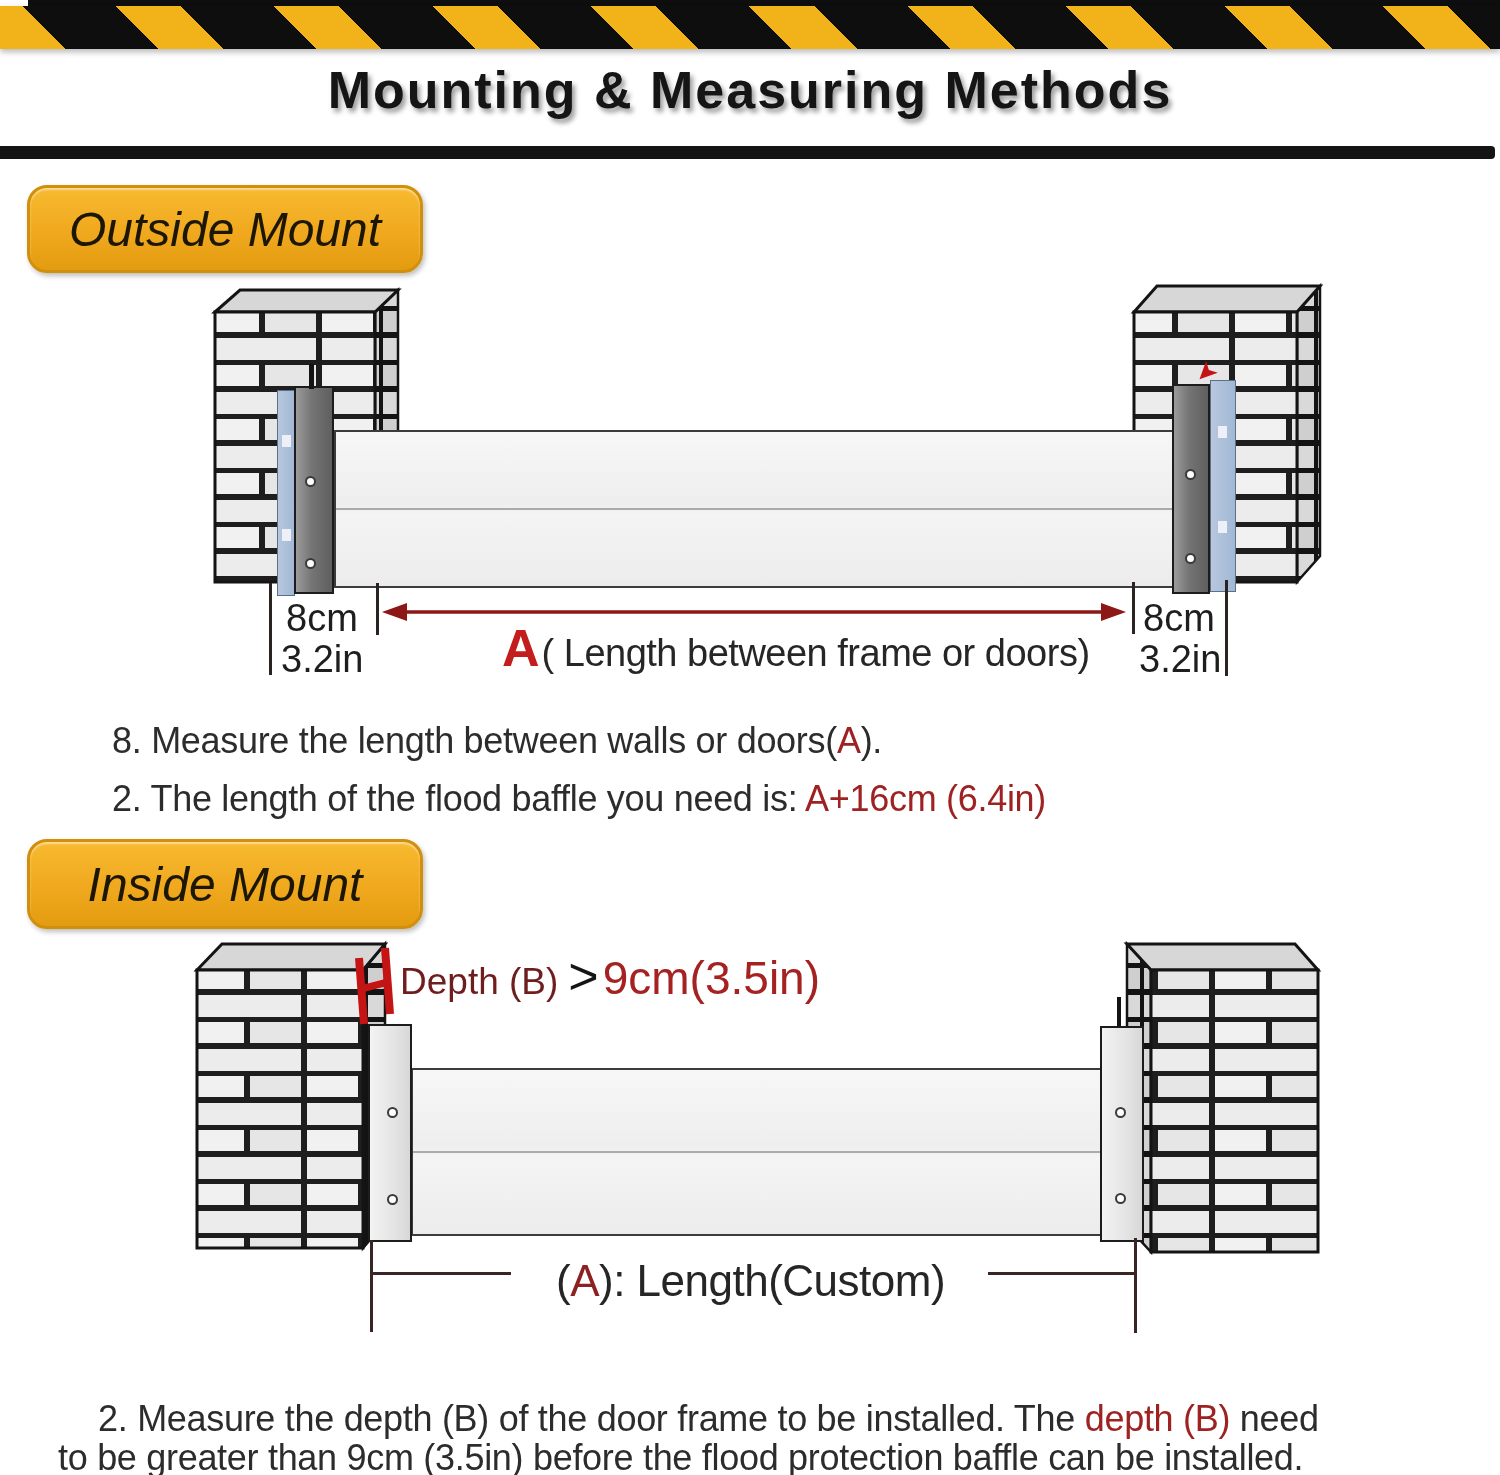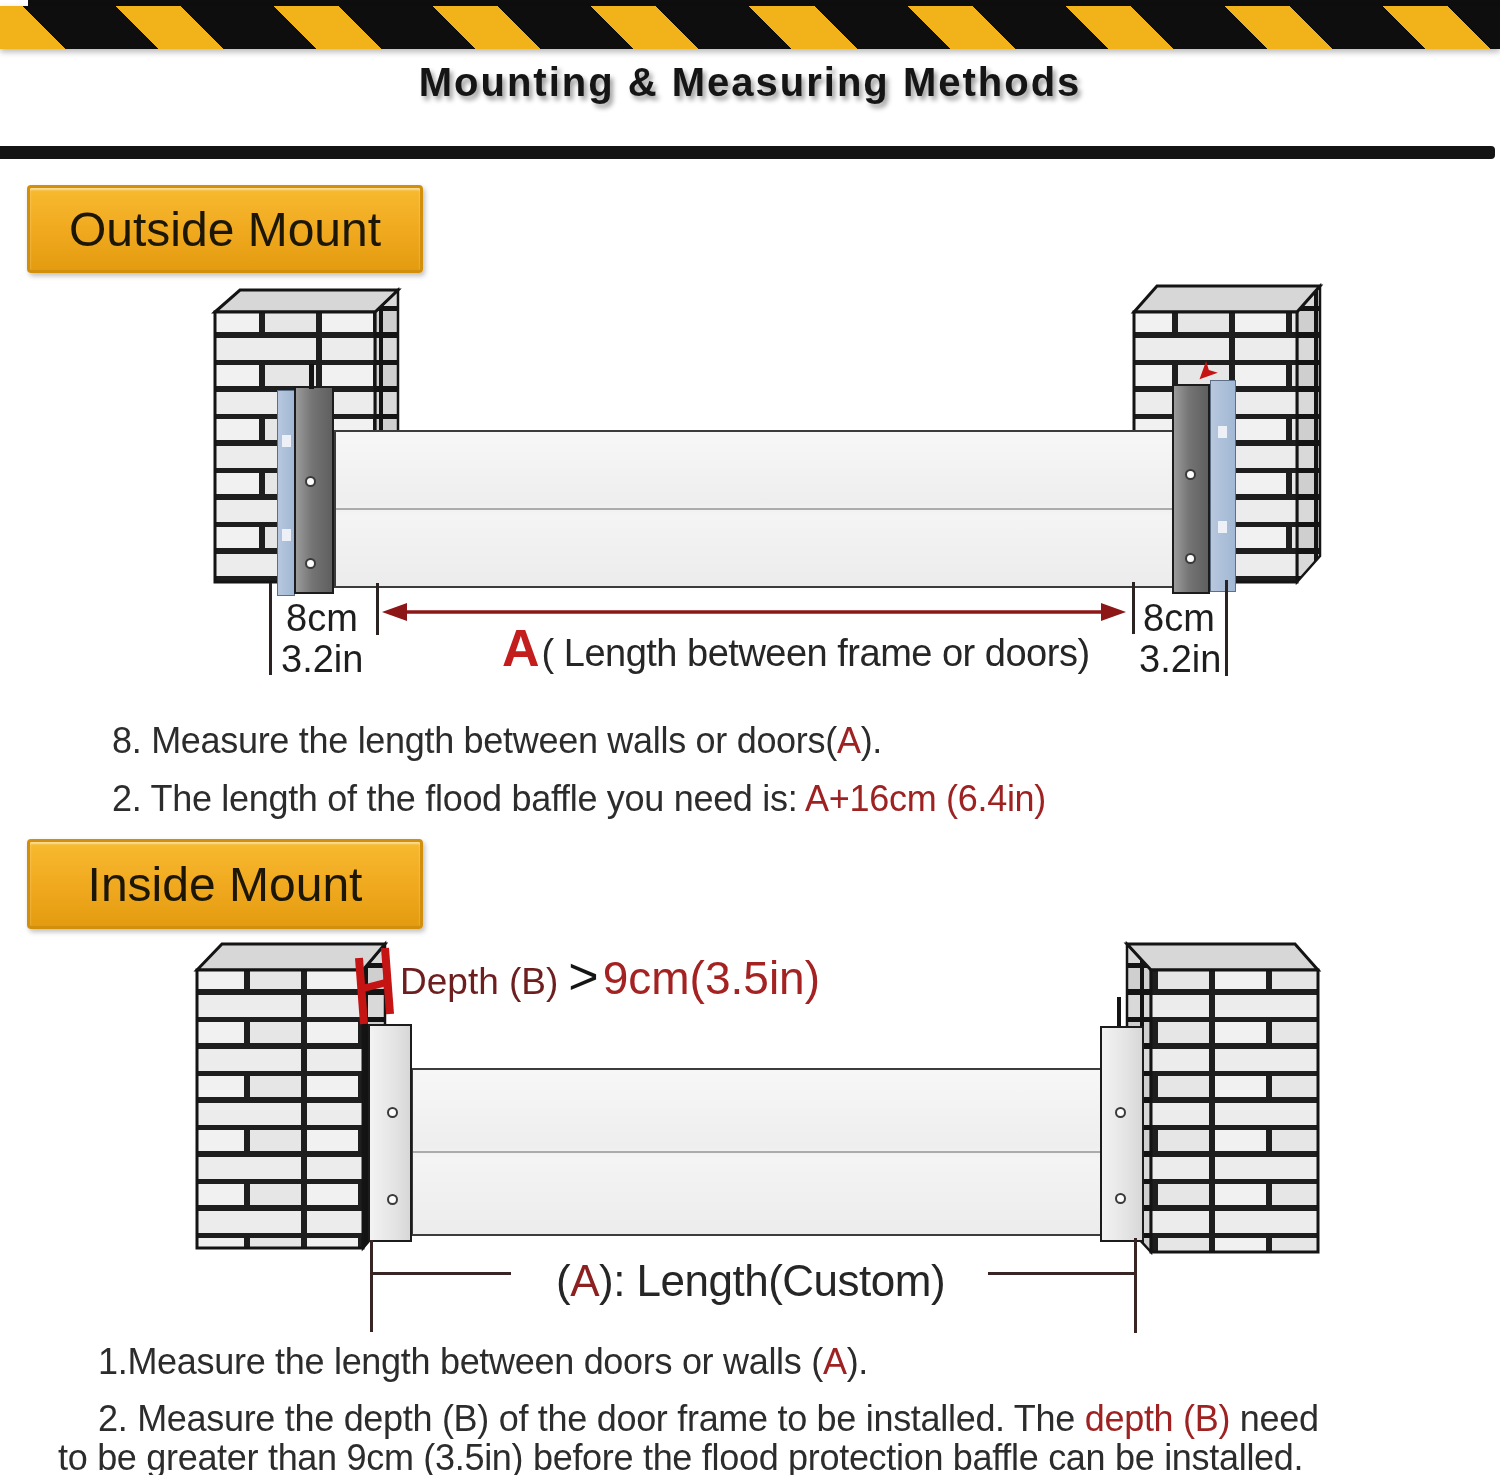--- a/index.html
+++ b/index.html
@@ -11,33 +11,34 @@
 
   
   .top-strip { left:28px; top:0; width:1472px; height:9px; background:var(--tape-black,#0e0e0e); }
   .hazard-tape {
     left:0; top:6px; width:1500px; height:43px;
     background:repeating-linear-gradient(45deg, var(--tape-yellow,#f2b31a) 0 46px, var(--tape-black,#0e0e0e) 46px 112px);
     box-shadow:0 3px 6px rgba(0,0,0,.28);
   }
   .page-title {
     left:0; top:60px; width:1500px; text-align:center;
-    font-size:40px; font-weight:bold; letter-spacing:2px; color:#151515;
+    font-size:52px; font-weight:bold; letter-spacing:2px; color:#151515;
     text-shadow:3px 4px 5px rgba(0,0,0,.40);
   }
   .banner-rule { left:0; top:146px; width:1495px; height:13px; background:#141414; border-radius:0 4px 4px 0; }
 
   
   .badge {
-    width:396px; height:88px; border-radius:4px;
+    width:396px; height:88px; border-radius:20px;
     background:linear-gradient(180deg,#f7ba30,var(--badge-orange,#f0a81e) 55%,#e39c10);
     border:3px solid var(--badge-border,#d28f0c);
     display:flex; align-items:center; justify-content:center;
     font-size:48px; color:#1c1605;
     box-shadow:2px 3px 5px rgba(0,0,0,.25), inset 0 2px 2px rgba(255,255,255,.5);
+    font-style:italic;
   }
   .badge-outside { left:27px; top:185px; }
   .badge-inside  { left:27px; top:839px; height:90px; }
 
   
   .pillar { overflow:visible; }
   .baffle {
     background:linear-gradient(180deg,#f7f7f7,#eeeeee 46%,#f4f4f4 54%,#ececec);
     border:2px solid #3c3c3c;
   }
@@ -259,23 +260,20 @@
   <div class="abs mline" style="left:373px;top:1272px;width:138px;height:3px"></div>
   <div class="abs mline" style="left:988px;top:1272px;width:148px;height:3px"></div>
   <div class="abs mline" style="left:1134px;top:1238px;width:3px;height:95px"></div>
 
   <div class="abs length-label" style="left:556px;top:1256px">
     <span>(</span>
     <span class="len-a">A</span>
     <span>): Length(Custom)</span>
   </div>
 
-  <div class="abs step" style="left:98px;top:1341px">
-    <span>1.Measure the length between doors or walls (</span><span class="accent">A</span><span>).</span>
-  </div>
   <div class="abs step" style="left:98px;top:1398px">
     <span>2. Measure the depth (B) of the door frame to be installed. The </span><span class="accent">depth (B)</span><span> need</span>
   </div>
   <div class="abs step" style="left:58px;top:1437px">
     <span>to be greater than 9cm (3.5in) before the flood protection baffle can be installed.</span>
   </div>
 
 </div>
 
 </body></html>

